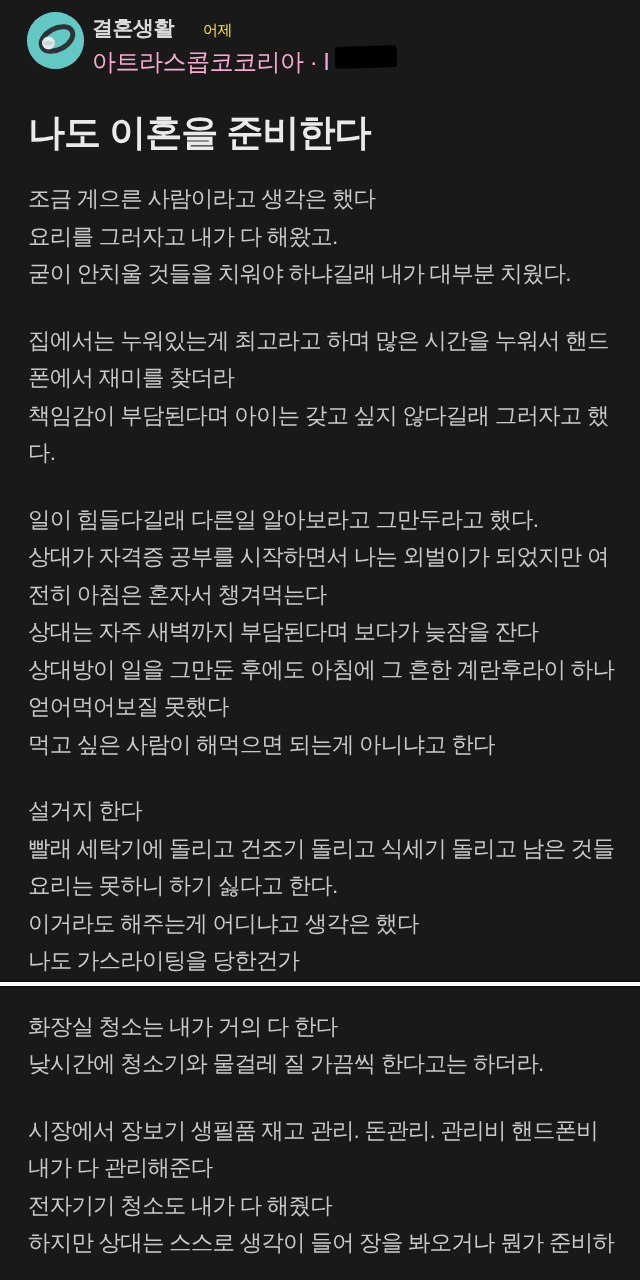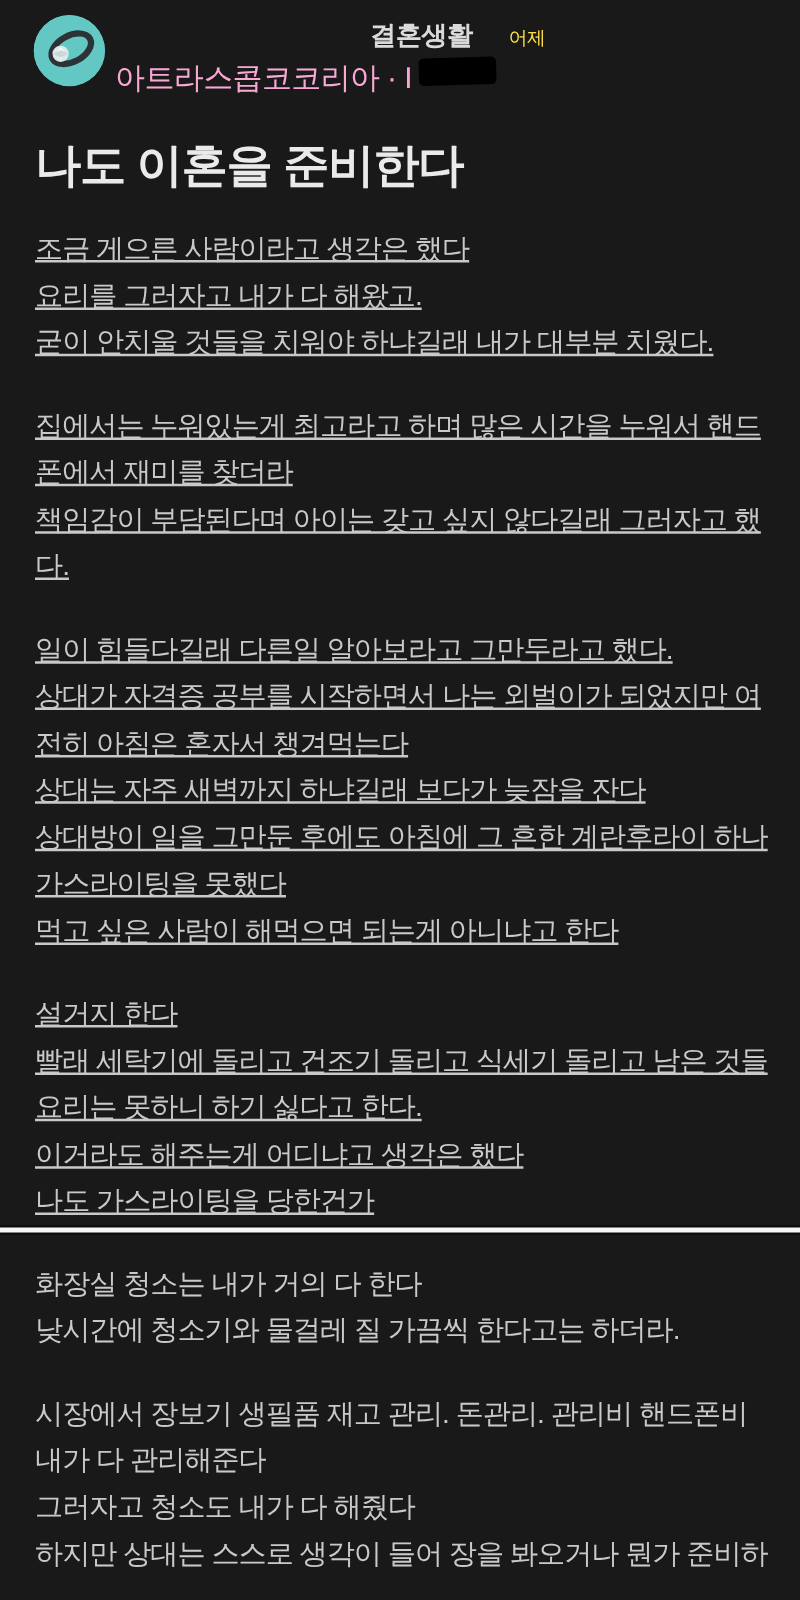--- a/index.html
+++ b/index.html
@@ -20,21 +20,21 @@
   }
   .avatar {
     position: absolute;
     left: 27px; top: 12px;
     width: 57px; height: 57px;
     border-radius: 50%;
     overflow: hidden;
     background: #63c7c3;
   }
   .header-text { margin-left: 65px; padding-top: 2px; }
-  .name-row { display: flex; align-items: baseline; justify-content: center; }
+  .name-row { display: flex; align-items: baseline; }
   .community {
     font-size: 21px;
     font-weight: bold;
     color: #dadada;
     letter-spacing: -0.5px;
   }
   .time {
     font-size: 15px;
     color: #fde047;
     margin-left: 29px;
@@ -65,21 +65,21 @@
     letter-spacing: -1px;
     line-height: 42px;
   }
   
   .body-section {
     padding: 0 28px;
     font-size: 22.5px;
     color: #c9c9c9;
     letter-spacing: -0.8px;
   }
-  .section-a { margin-top: 26px; text-decoration: underline; }
+  .section-a { margin-top: 26px; }
   .para { margin-bottom: 29px; }
   .para:last-child { margin-bottom: 0; }
   .line {
     line-height: 37.5px;
     white-space: nowrap;
   }
   
   .divider {
     width: 640px;
     height: 8px;
@@ -130,23 +130,23 @@
       <div class="para">
         <div class="line">집에서는 누워있는게 최고라고 하며 많은 시간을 누워서 핸드</div>
         <div class="line">폰에서 재미를 찾더라</div>
         <div class="line">책임감이 부담된다며 아이는 갖고 싶지 않다길래 그러자고 했</div>
         <div class="line">다.</div>
       </div>
       <div class="para">
         <div class="line">일이 힘들다길래 다른일 알아보라고 그만두라고 했다.</div>
         <div class="line">상대가 자격증 공부를 시작하면서 나는 외벌이가 되었지만 여</div>
         <div class="line">전히 아침은 혼자서 챙겨먹는다</div>
-        <div class="line">상대는 자주 새벽까지 하냐길래 보다가 늦잠을 잔다</div>
+        <div class="line">상대는 자주 새벽까지 부담된다며 보다가 늦잠을 잔다</div>
         <div class="line">상대방이 일을 그만둔 후에도 아침에 그 흔한 계란후라이 하나</div>
-        <div class="line">가스라이팅을 못했다</div>
+        <div class="line">얻어먹어보질 못했다</div>
         <div class="line">먹고 싶은 사람이 해먹으면 되는게 아니냐고 한다</div>
       </div>
       <div class="para">
         <div class="line">설거지 한다</div>
         <div class="line">빨래 세탁기에 돌리고 건조기 돌리고 식세기 돌리고 남은 것들</div>
         <div class="line">요리는 못하니 하기 싫다고 한다.</div>
         <div class="line">이거라도 해주는게 어디냐고 생각은 했다</div>
         <div class="line">나도 가스라이팅을 당한건가</div>
       </div>
     </div>
@@ -154,18 +154,18 @@
   <div class="divider"></div>
 
   <div class="body-section section-b">
       <div class="para">
         <div class="line">화장실 청소는 내가 거의 다 한다</div>
         <div class="line">낮시간에 청소기와 물걸레 질 가끔씩 한다고는 하더라.</div>
       </div>
       <div class="para">
         <div class="line">시장에서 장보기 생필품 재고 관리. 돈관리. 관리비 핸드폰비</div>
         <div class="line">내가 다 관리해준다</div>
-        <div class="line">그러자고 청소도 내가 다 해줬다</div>
+        <div class="line">전자기기 청소도 내가 다 해줬다</div>
         <div class="line">하지만 상대는 스스로 생각이 들어 장을 봐오거나 뭔가 준비하</div>
       </div>
     </div>
 
 </div>
 
 </body></html>

